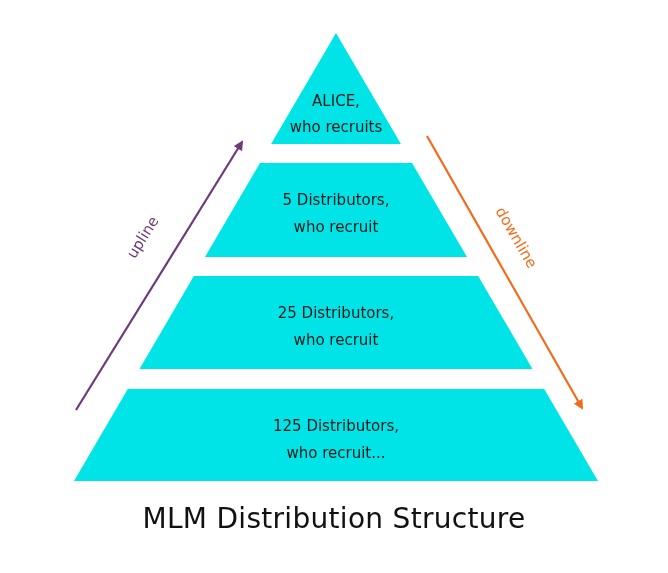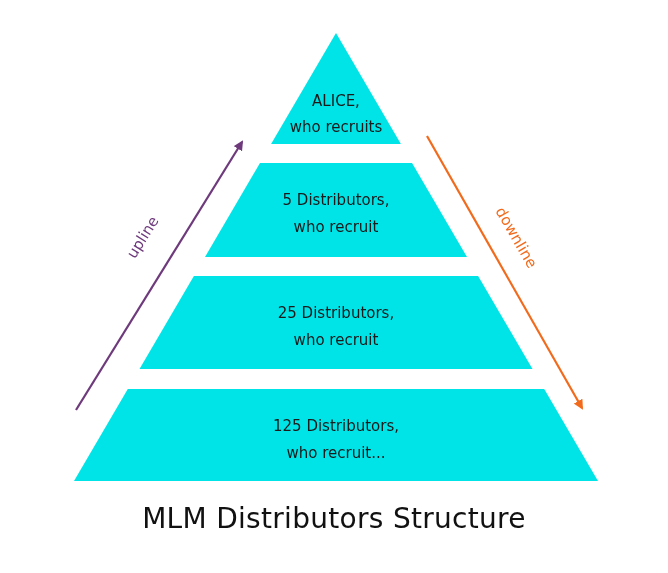--- a/index.html
+++ b/index.html
@@ -47,13 +47,13 @@
     <line id="upline-line" x1="76" y1="410" x2="242" y2="142" stroke-width="2.2" marker-end="url(#m-up)" stroke="#6e3a7c"></line>
     <text id="upline-label" class="arrow-label" x="0" y="0" text-anchor="middle" transform="translate(147,240) rotate(-58)" fill="#6e3a7c">upline</text>
   </g>
 
   <g>
     <line id="downline-line" x1="427" y1="136" x2="582" y2="408" stroke-width="2.2" marker-end="url(#m-down)" stroke="#f26a1b"></line>
     <text id="downline-label" class="arrow-label" x="0" y="0" text-anchor="middle" transform="translate(512,240) rotate(60)" fill="#f26a1b">downline</text>
   </g>
 </svg>
 
-<div class="title">MLM Distributors Structure</div>
+<div class="title">MLM Distribution Structure</div>
 
 </body></html>

